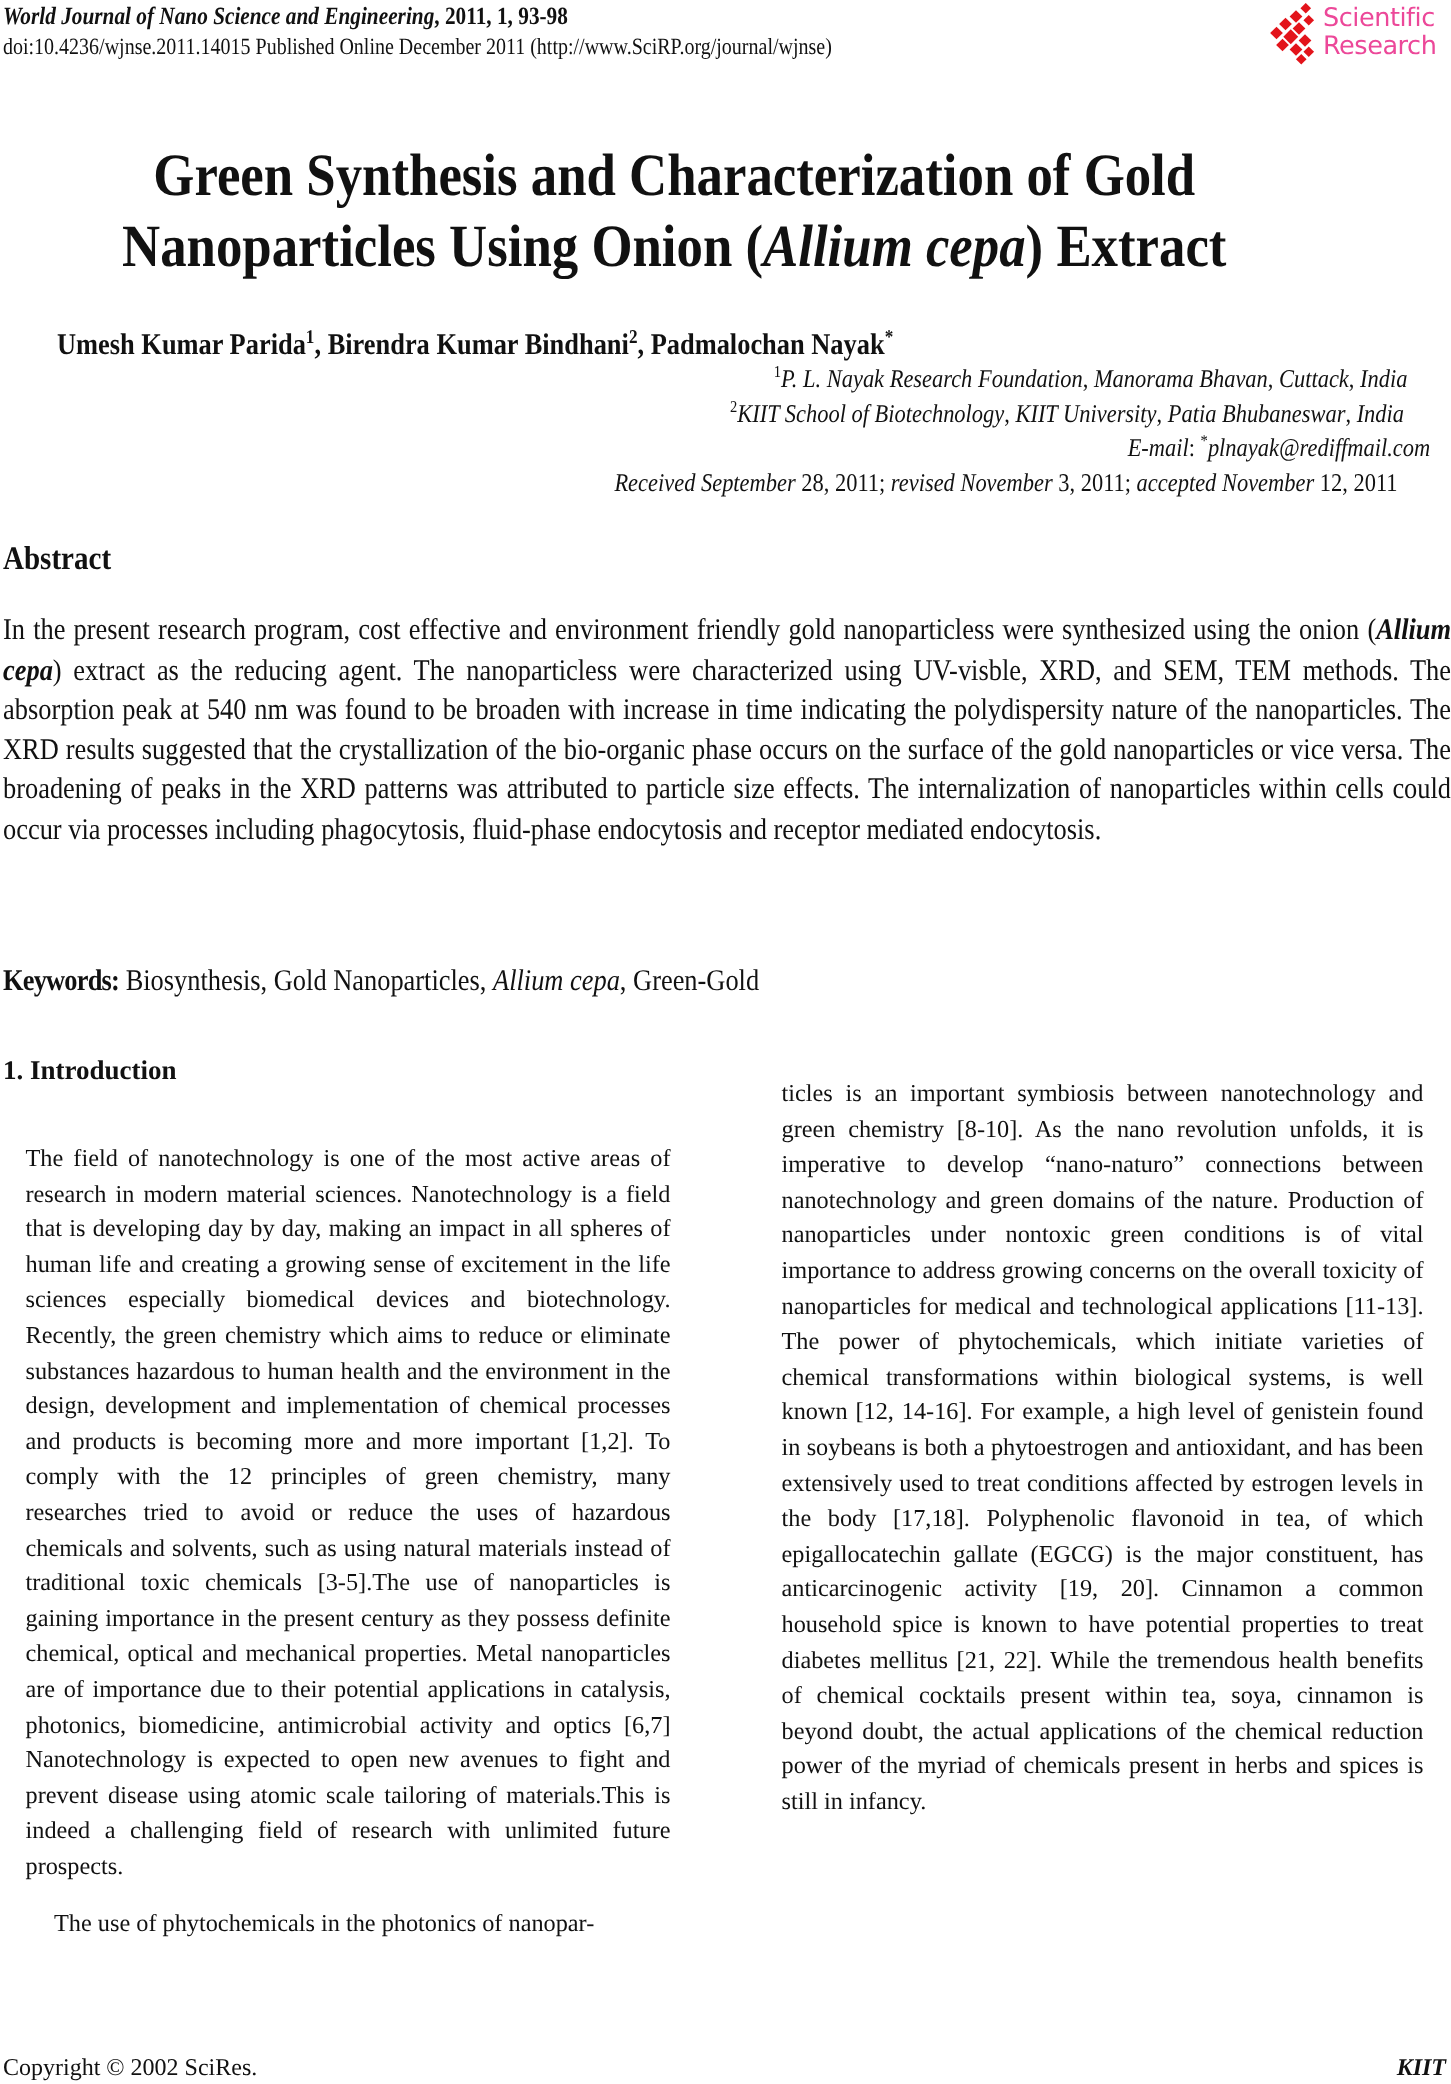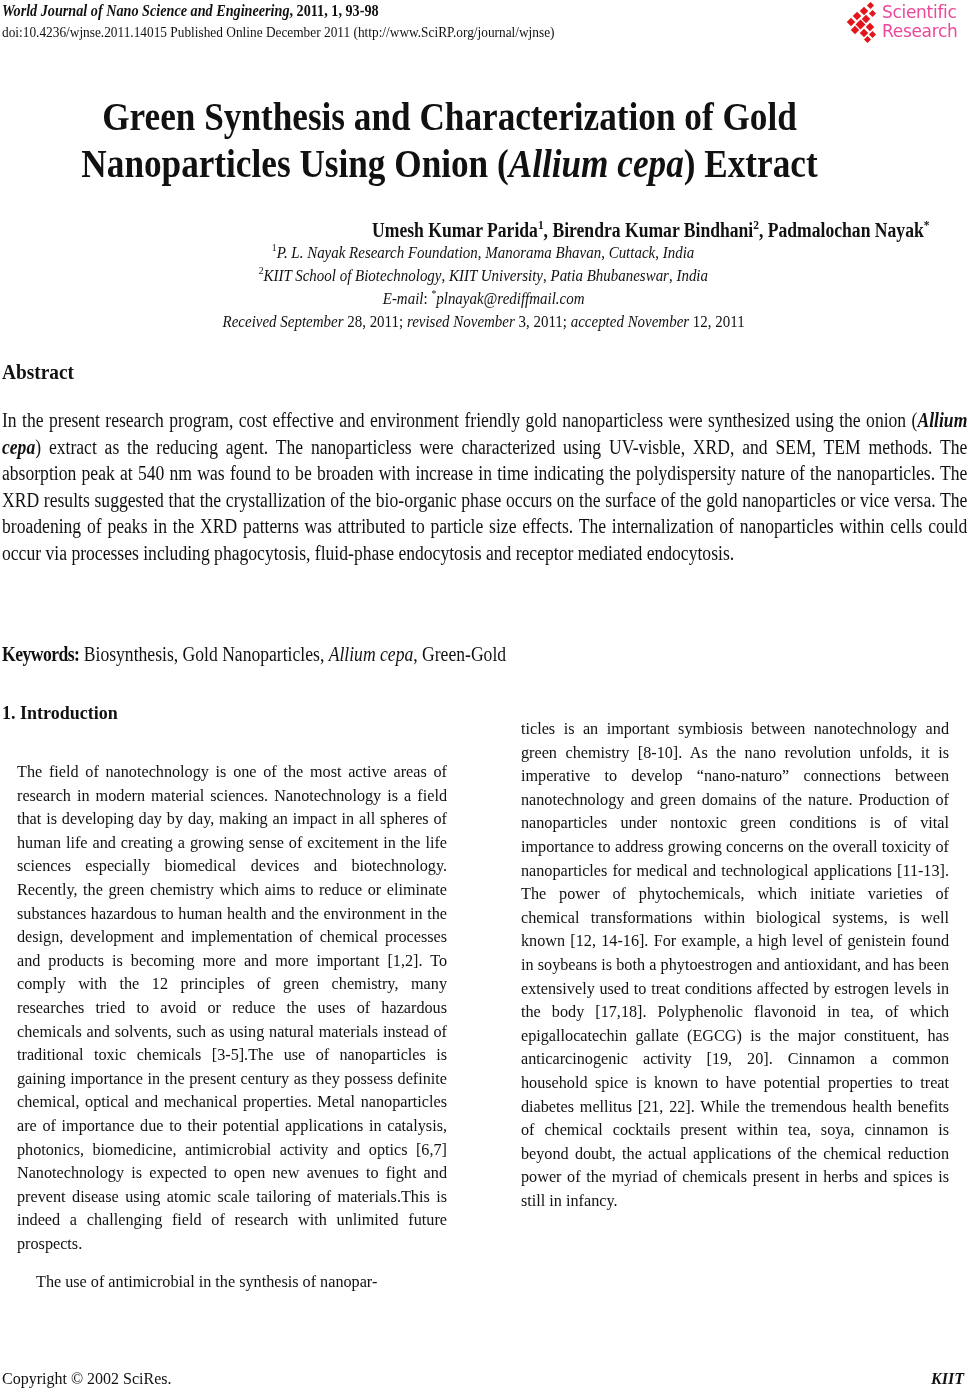--- a/index.html
+++ b/index.html
@@ -16,23 +16,23 @@
   .doi-line { left: 2px; top: 22px; font-size: 15.5px; line-height: 20px; white-space: nowrap; transform: scaleX(0.86); transform-origin: left top; }
 
   .logo { left: 846px; top: 2px; width: 121px; height: 42px; }
   .logo-mark { position: absolute; left: 0; top: 0; width: 34px; height: 42px; }
   .logo-text { position: absolute; left: 36px; top: 1px; font-family: "DejaVu Sans", sans-serif; font-size: 17px; line-height: 19px; color: #ec4899; letter-spacing: -0.3px; }
 
   
   .title { left: 0; width: 899px; top: 93px; text-align: center; font-weight: bold; font-size: 40px; line-height: 47px; }
   .title .line { display: block; white-space: nowrap; transform: scaleX(0.88); }
 
-  .authors { left: 0; width: 967px; top: 218px; text-align: right; font-weight: bold; font-size: 20px; line-height: 24px; }
+  .authors { left: 0; width: 967px; top: 218px; text-align: left; font-weight: bold; font-size: 20px; line-height: 24px; }
   .authors .inner { display: inline-block; transform: scaleX(0.88); white-space: nowrap; }
-  .affil { left: 0; width: 967px; text-align: center; font-style: italic; font-size: 17px; line-height: 20px; }
+  .affil { left: 0; width: 967px; text-align: right; font-style: italic; font-size: 17px; line-height: 20px; }
   .affil .inner { display: inline-block; transform: scaleX(0.88); white-space: nowrap; }
   .affil .upright { font-style: normal; }
   sup { font-size: 65%; line-height: 0; vertical-align: super; }
 
   
   .abstract-heading { left: 2px; top: 359px; font-weight: bold; font-size: 22px; line-height: 26px; transform: scaleX(0.88); transform-origin: left top; }
   .abstract-body { left: 2px; top: 407px; width: 1097px; font-size: 20px; line-height: 26.5px; text-align: justify; transform: scaleX(0.88); transform-origin: left top; }
   .abstract-body .bi { font-weight: bold; font-style: italic; }
   .keywords { left: 2px; top: 641px; font-size: 20px; line-height: 26px; white-space: nowrap; transform: scaleX(0.88); transform-origin: left top; }
   .keywords .label { font-weight: bold; letter-spacing: -0.6px; }
@@ -108,21 +108,21 @@
 <div class="abs abstract-body"><span>In the present research program, cost effective and environment friendly gold nanoparticless were synthesized using the onion (</span><span class="bi">Allium cepa</span><span>) extract as the reducing agent. The nanoparticless were characterized using UV-visble, XRD, and SEM, TEM methods. The absorption peak at 540 nm was found to be broaden with increase in time indicating the polydispersity nature of the nanoparticles. The XRD results suggested that the crystallization of the bio-organic phase occurs on the surface of the gold nanoparticles or vice versa. The broadening of peaks in the XRD patterns was attributed to particle size effects. The internalization of nanoparticles within cells could occur via processes including phagocytosis, fluid-phase endocytosis and receptor mediated endocytosis.</span></div>
 
 <div class="abs keywords">
   <span class="label">Keywords:</span><span> Biosynthesis, Gold Nanoparticles, </span><i>Allium cepa</i><span>, Green-Gold</span>
 </div>
 
 <div class="abs section-heading">1. Introduction</div>
 
 <div class="abs col col-left" style="top:746px">
   <p>The field of nanotechnology is one of the most active areas of research in modern material sciences. Nanotechnology is a field that is developing day by day, making an impact in all spheres of human life and creating a growing sense of excitement in the life sciences especially biomedical devices and biotechnology. Recently, the green chemistry which aims to reduce or eliminate substances hazardous to human health and the environment in the design, development and implementation of chemical processes and products is becoming more and more important [1,2]. To comply with the 12 principles of green chemistry, many researches tried to avoid or reduce the uses of hazardous chemicals and solvents, such as using natural materials instead of traditional toxic chemicals [3-5].The use of nanoparticles is gaining importance in the present century as they possess definite chemical, optical and mechanical properties. Metal nanoparticles are of importance due to their potential applications in catalysis, photonics, biomedicine, antimicrobial activity and optics [6,7] Nanotechnology is expected to open new avenues to fight and prevent disease using atomic scale tailoring of materials.This is indeed a challenging field of research with unlimited future prospects.</p>
-  <p class="indent">The use of antimicrobial in the synthesis of nanopar-</p>
+  <p class="indent">The use of phytochemicals in the photonics of nanopar-</p>
 </div>
 
 <div class="abs col col-right">
   <p>ticles is an important symbiosis between nanotechnology and green chemistry [8-10]. As the nano revolution unfolds, it is imperative to develop “nano-naturo” connections between nanotechnology and green domains of the nature. Production of nanoparticles under nontoxic green conditions is of vital importance to address growing concerns on the overall toxicity of nanoparticles for medical and technological applications [11-13]. The power of phytochemicals, which initiate varieties of chemical transformations within biological systems, is well known [12, 14-16]. For example, a high level of genistein found in soybeans is both a phytoestrogen and antioxidant, and has been extensively used to treat conditions affected by estrogen levels in the body [17,18]. Polyphenolic flavonoid in tea, of which epigallocatechin gallate (EGCG) is the major constituent, has anticarcinogenic activity [19, 20]. Cinnamon a common household spice is known to have potential properties to treat diabetes mellitus [21, 22]. While the tremendous health benefits of chemical cocktails present within tea, soya, cinnamon is beyond doubt, the actual applications of the chemical reduction power of the myriad of chemicals present in herbs and spices is still in infancy.</p>
 </div>
 
 <div class="abs footer-left">Copyright © 2002 SciRes.</div>
 <div class="abs footer-right">KIIT</div>
 
 </body></html>

